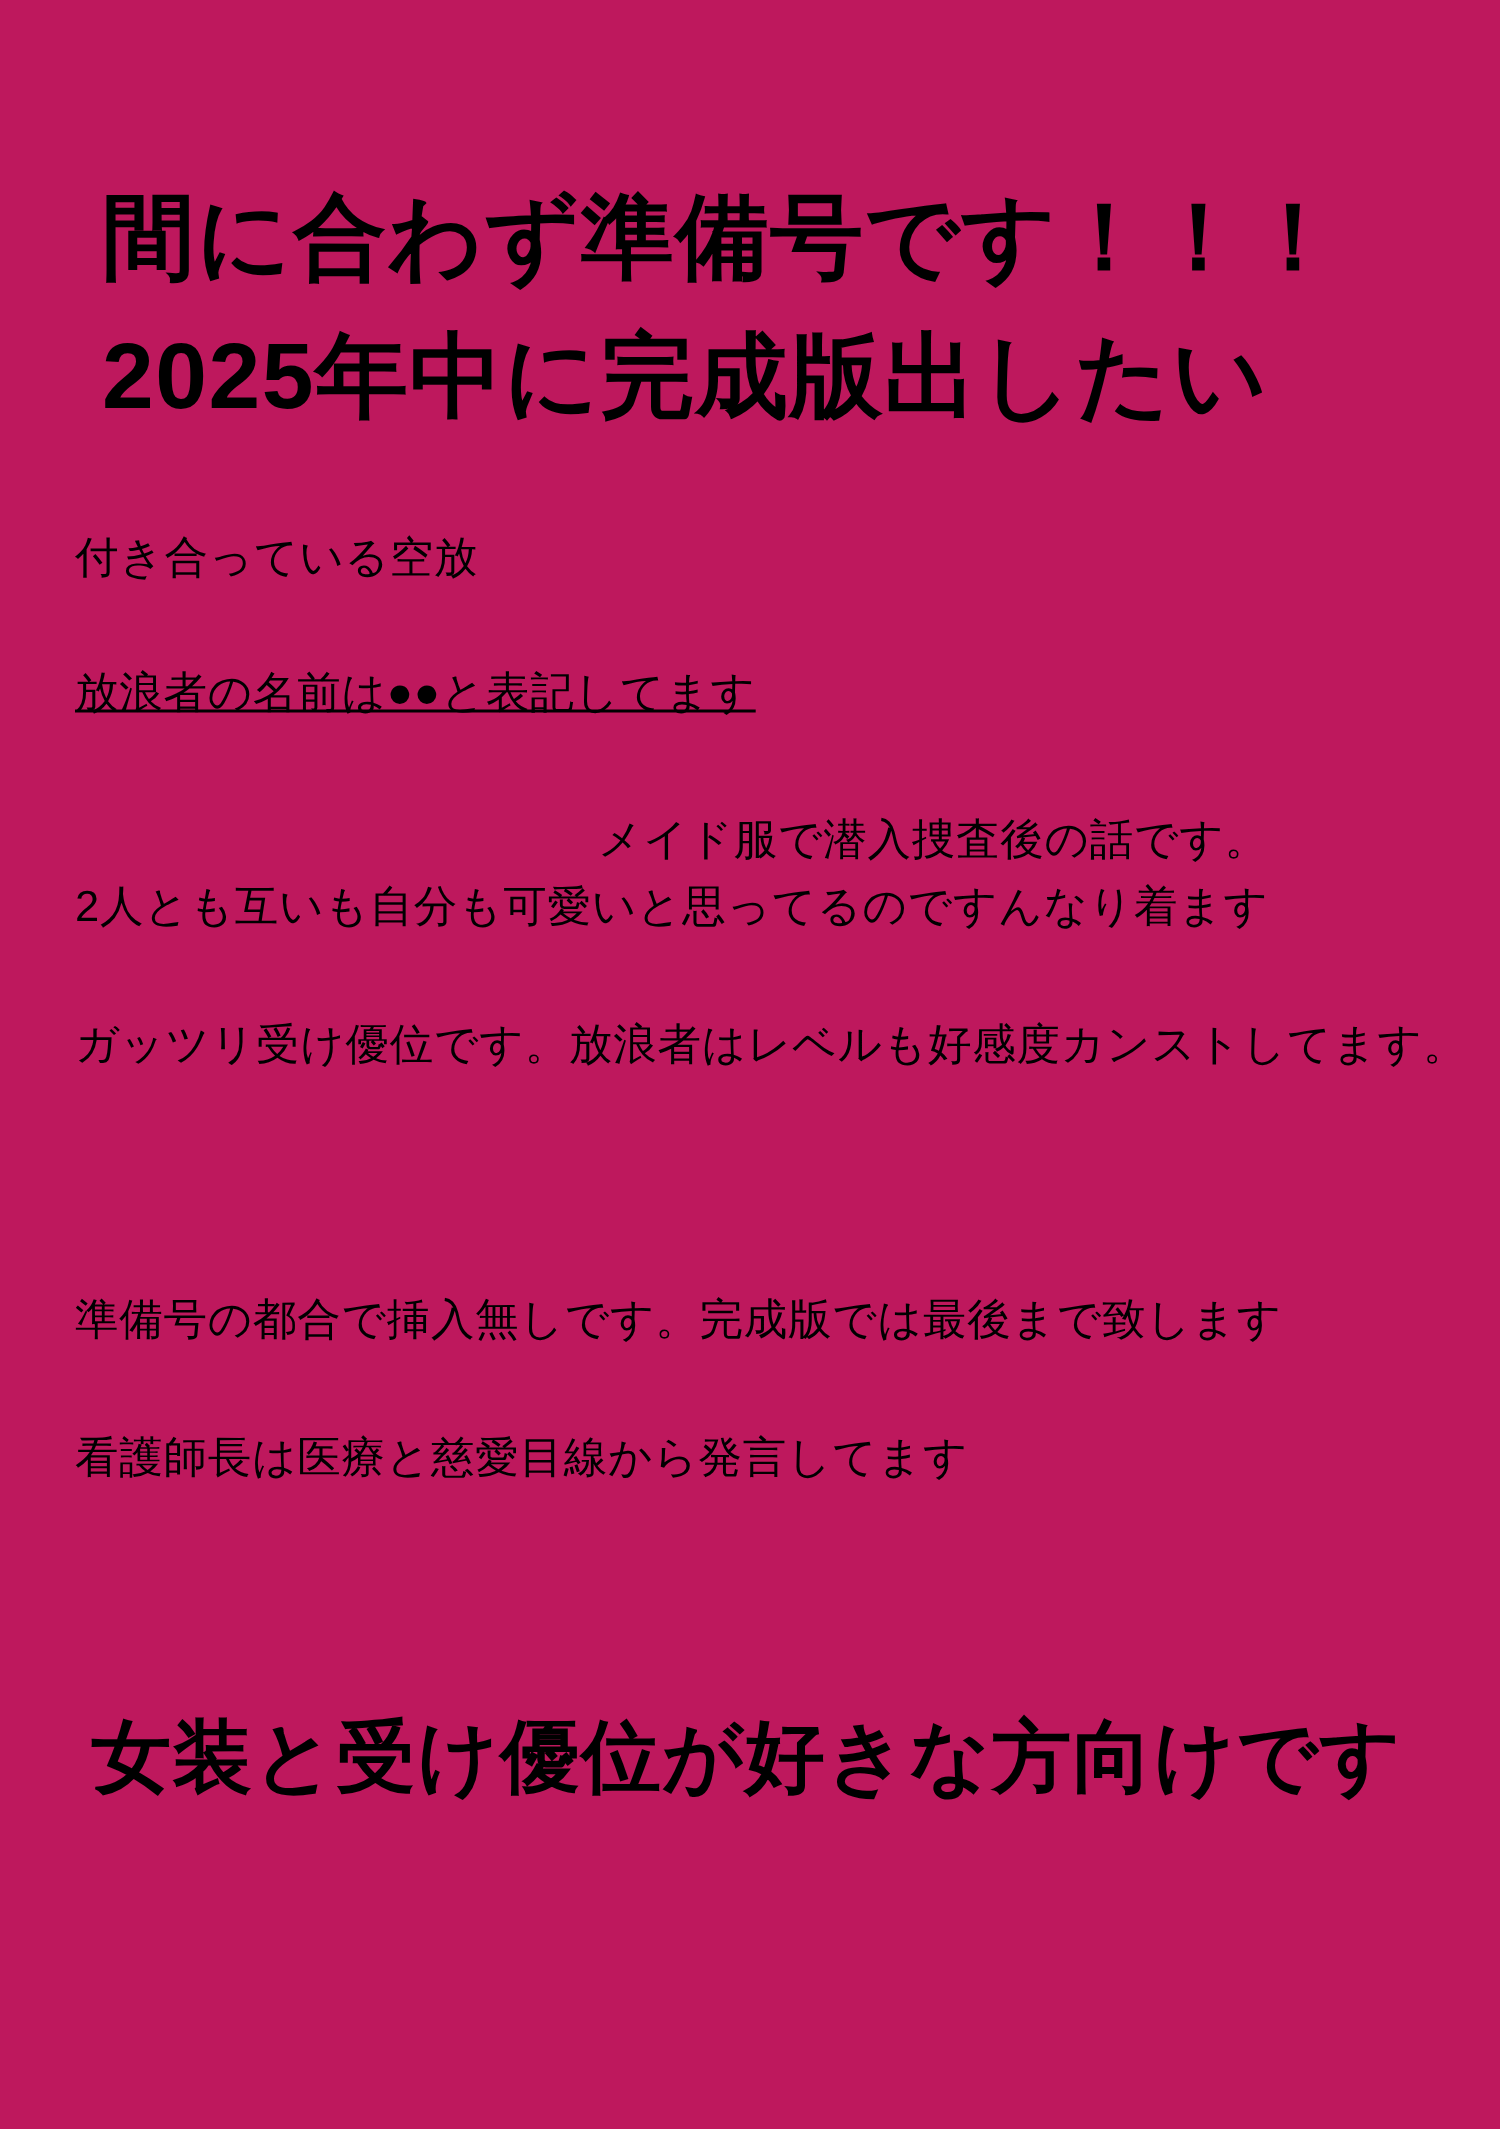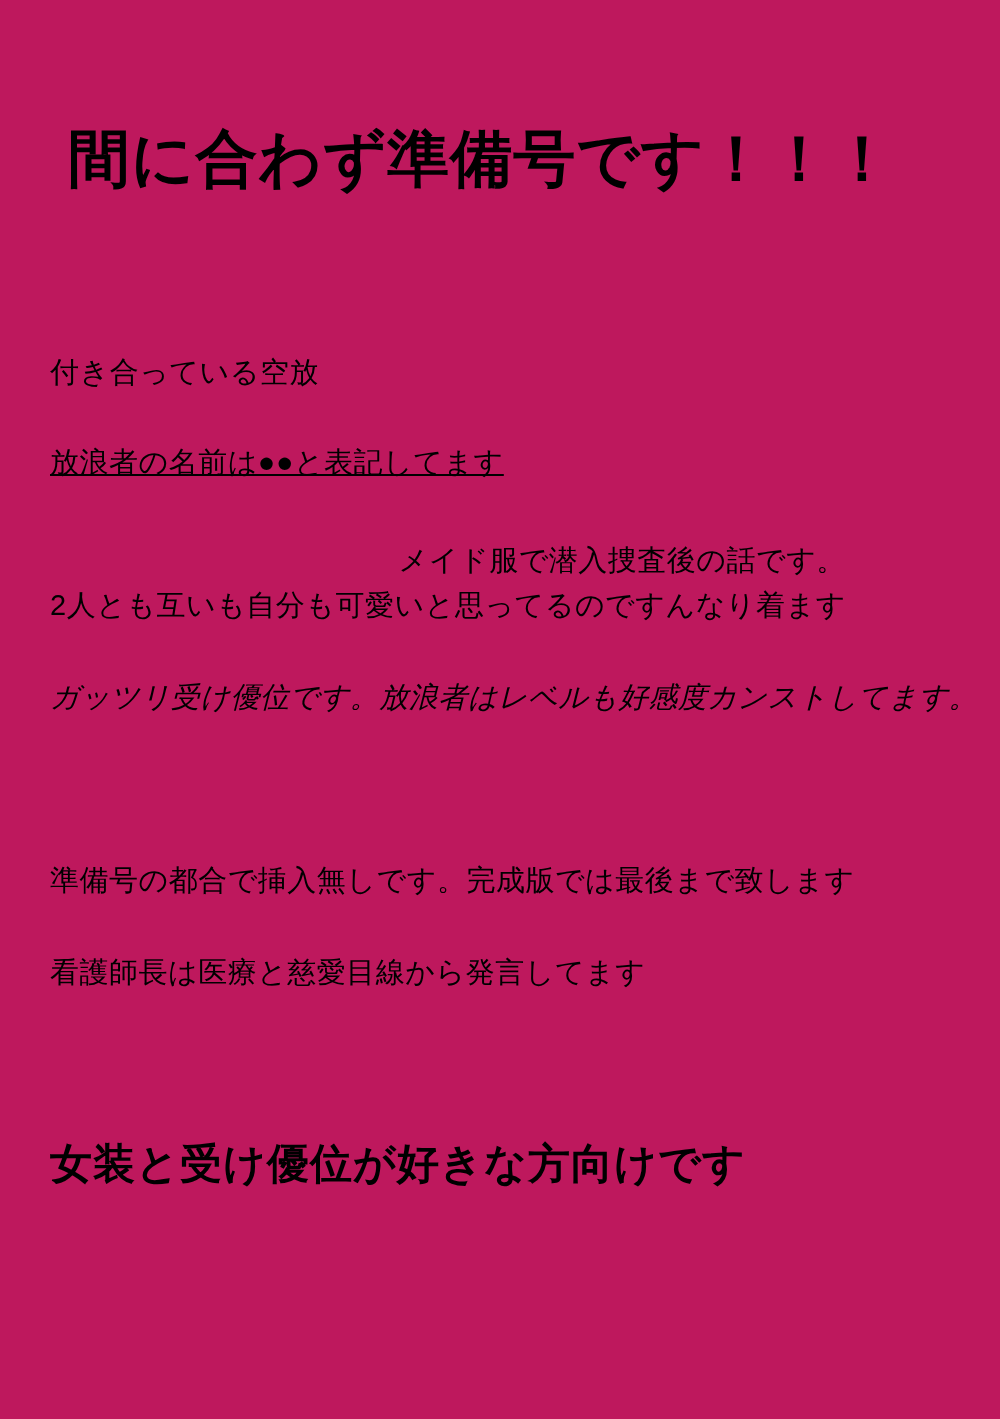--- a/index.html
+++ b/index.html
@@ -36,41 +36,42 @@
     font-size: 29px;
     font-weight: 400;
     line-height: 45px;
     letter-spacing: 0.5px;
     white-space: nowrap;
     text-align: right;
   }
   .note-1 { top: 350px; }
   .note-2 { top: 440px; text-decoration: underline; }
   .note-3 { top: 538px; }
-  .note-4 { top: 675px; font-style: italic; }
+  .note-4 { top: 675px; }
   .note-5 { top: 768px; }
   .note-6 { top: 858px; }
   .note-7 { top: 950px; }
   .footer-note {
     position: absolute;
-    left: 50px;
+    left: 61px;
     top: 1136px;
-    font-size: 42px;
+    font-size: 53px;
     font-weight: 700;
     letter-spacing: 1px;
     white-space: nowrap;
   }
 </style>
 </head>
 <body>
 
 <div class="page">
 
   <div class="title-block">
     <div>間に合わず準備号です！！！</div>
+    <div>2025年中に完成版出したい</div>
   </div>
 
   <div class="note note-1">
     <div>付き合っている空放</div>
   </div>
 
   <div class="note note-2">
     <div>放浪者の名前は●●と表記してます</div>
   </div>
 

